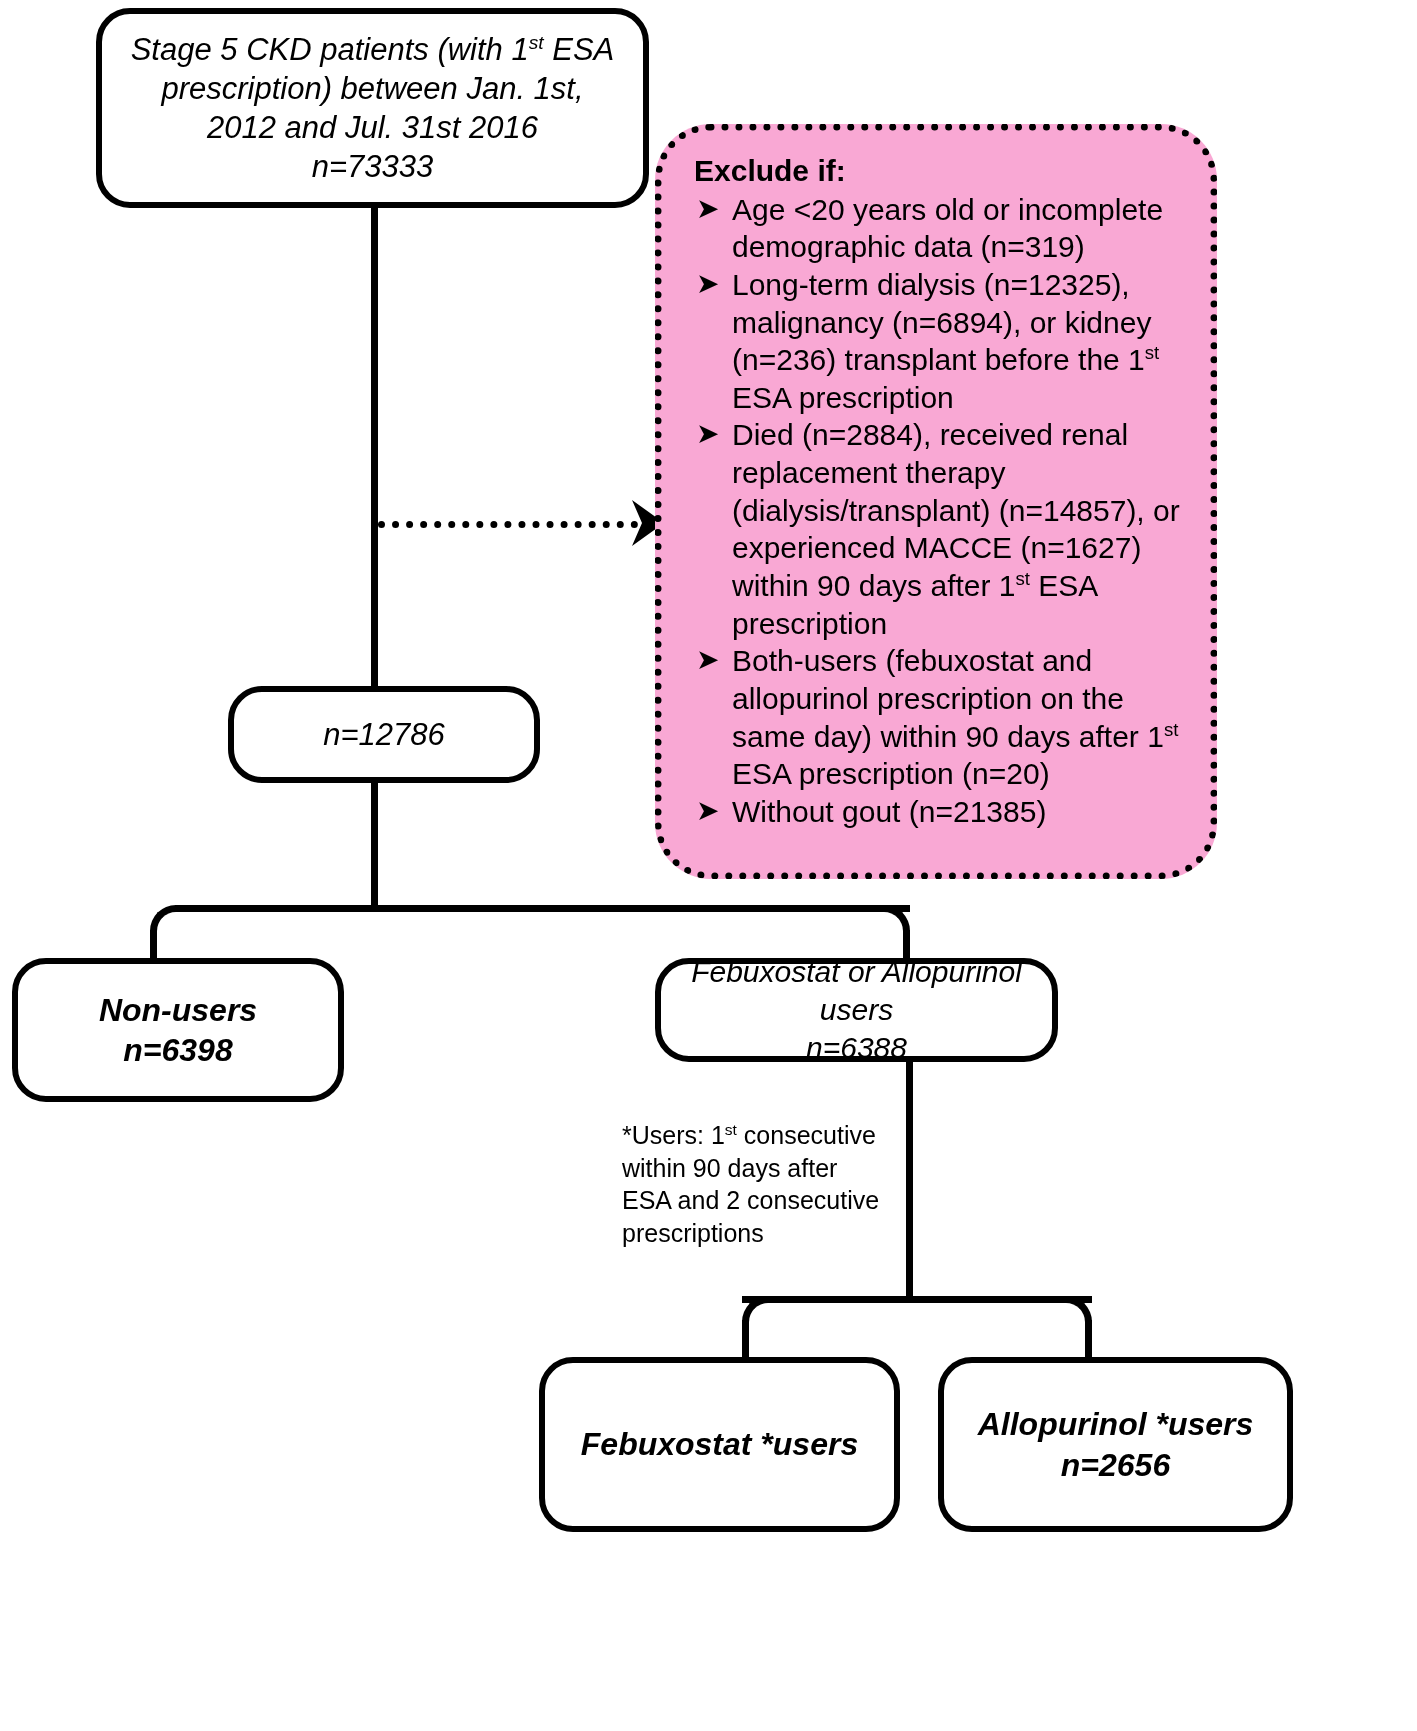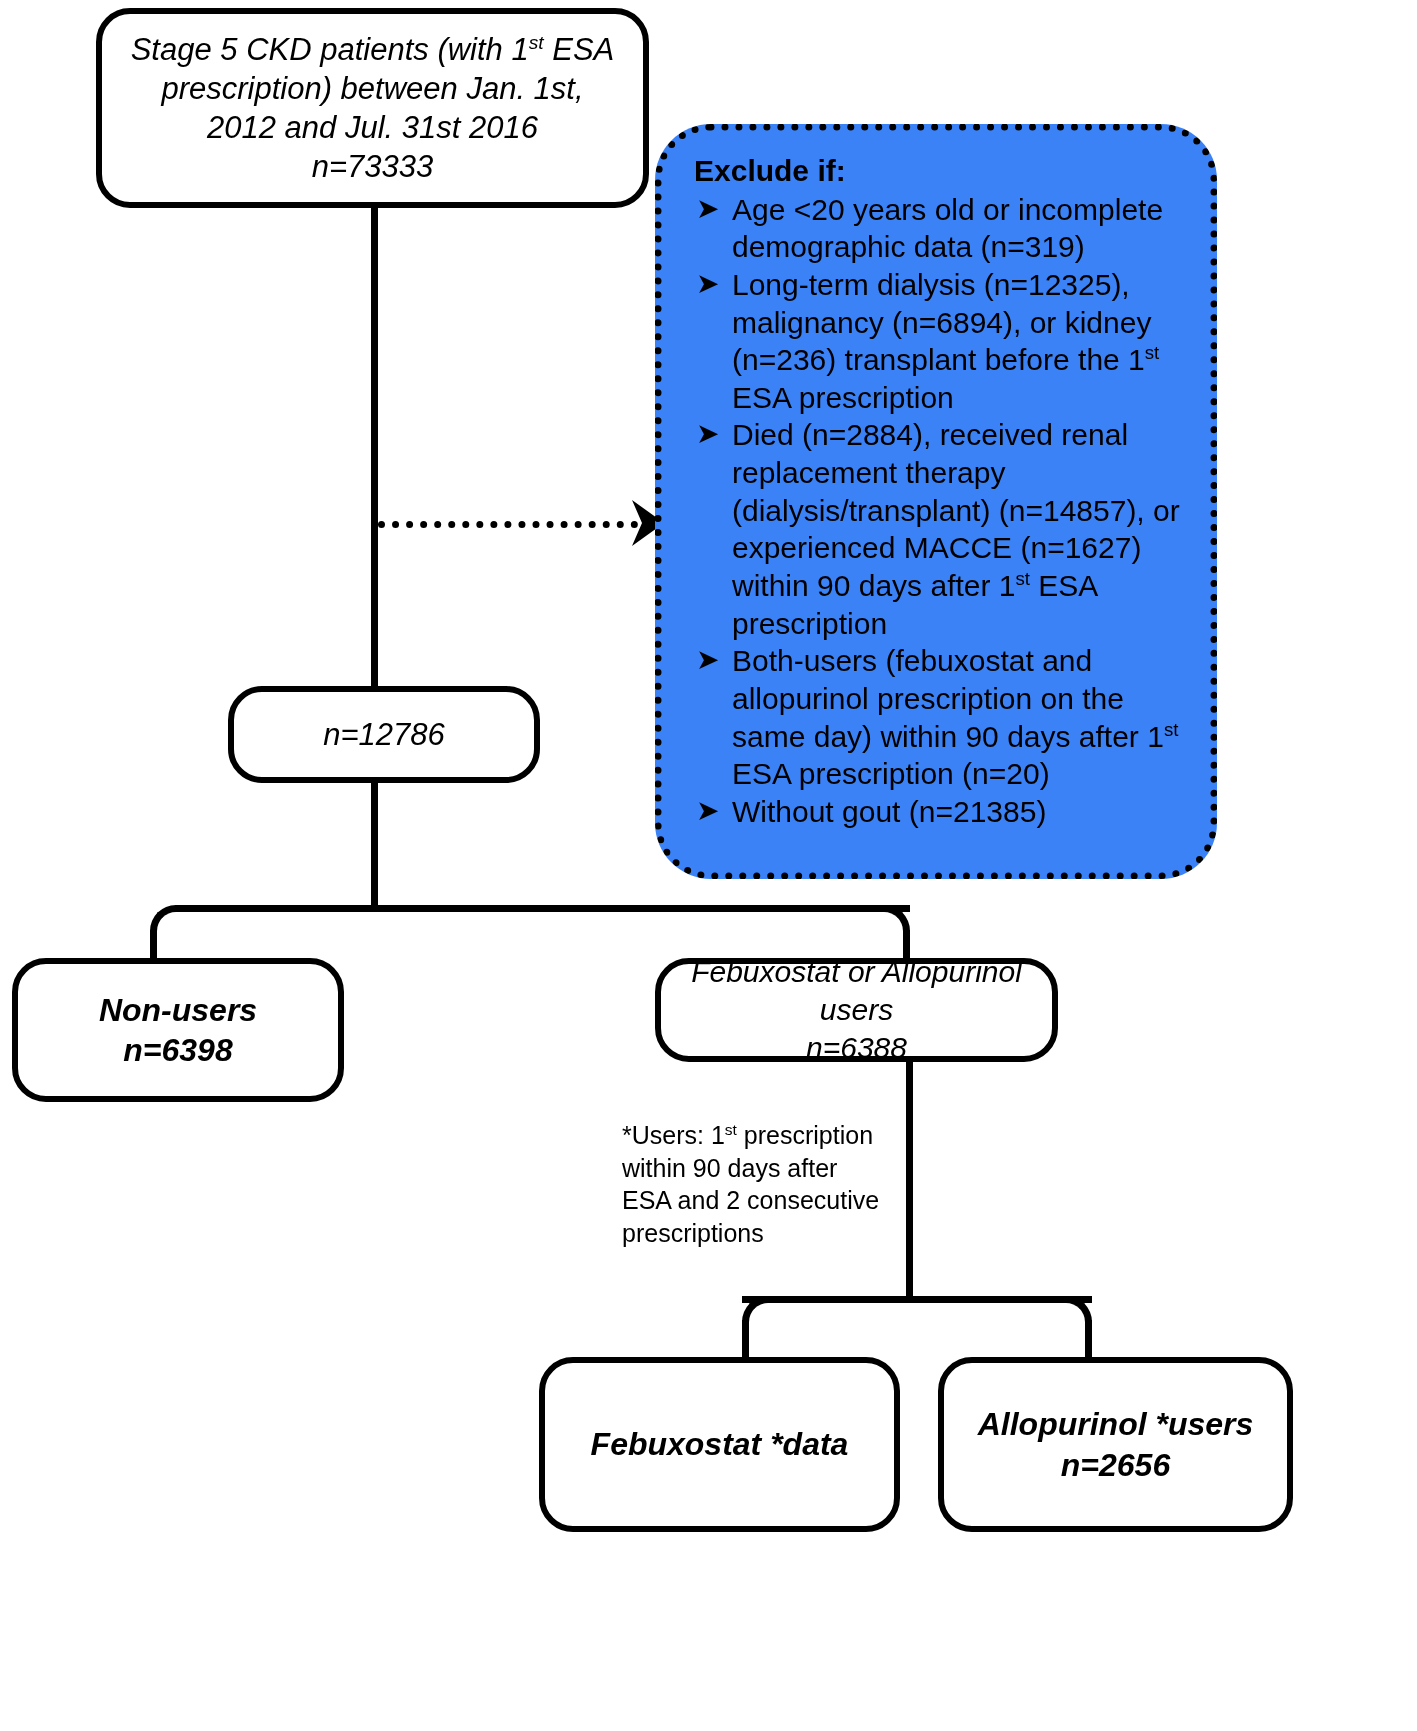--- a/index.html
+++ b/index.html
@@ -39,21 +39,21 @@
     padding: 0 14px;
     box-sizing: border-box;
   }
 
   
   .dotted-box {
     position: absolute;
     box-sizing: border-box;
     border: 7px dotted #000000;
     border-radius: 56px;
-    background: #3b82f6;
+    background: #f9a8d4;
     z-index: 4;
   }
   .excl-title {
     font-weight: bold;
     font-size: 30px;
     line-height: 1.22;
     margin: 0 0 1px 0;
   }
   .excl-list {
     list-style: none;
@@ -192,29 +192,29 @@
   </div>
 
   <div class="box" style="left:655px; top:958px; width:403px; height:104px; font-size:30px;">
     <div class="inner">
       <div>Febuxostat or Allopurinol users</div>
       <div>n=6388</div>
     </div>
   </div>
 
   <div class="note" style="left:622px; top:1119px; width:290px;">
-    <div><span>*Users: 1</span><sup>st</sup><span> prescription</span></div>
+    <div><span>*Users: 1</span><sup>st</sup><span> consecutive</span></div>
     <div>within 90 days after</div>
     <div>ESA and  2 consecutive</div>
     <div>prescriptions</div>
   </div>
 
   <div class="box" style="left:539px; top:1357px; width:361px; height:175px; font-size:32px;">
     <div class="inner b">
-      <div>Febuxostat *data</div>
+      <div>Febuxostat *users</div>
     </div>
   </div>
 
   <div class="box" style="left:906px; top:1357px; width:355px; height:175px; font-size:32px;margin-left:32px;">
     <div class="inner b">
       <div>Allopurinol *users</div>
       <div>n=2656</div>
     </div>
   </div>
 

